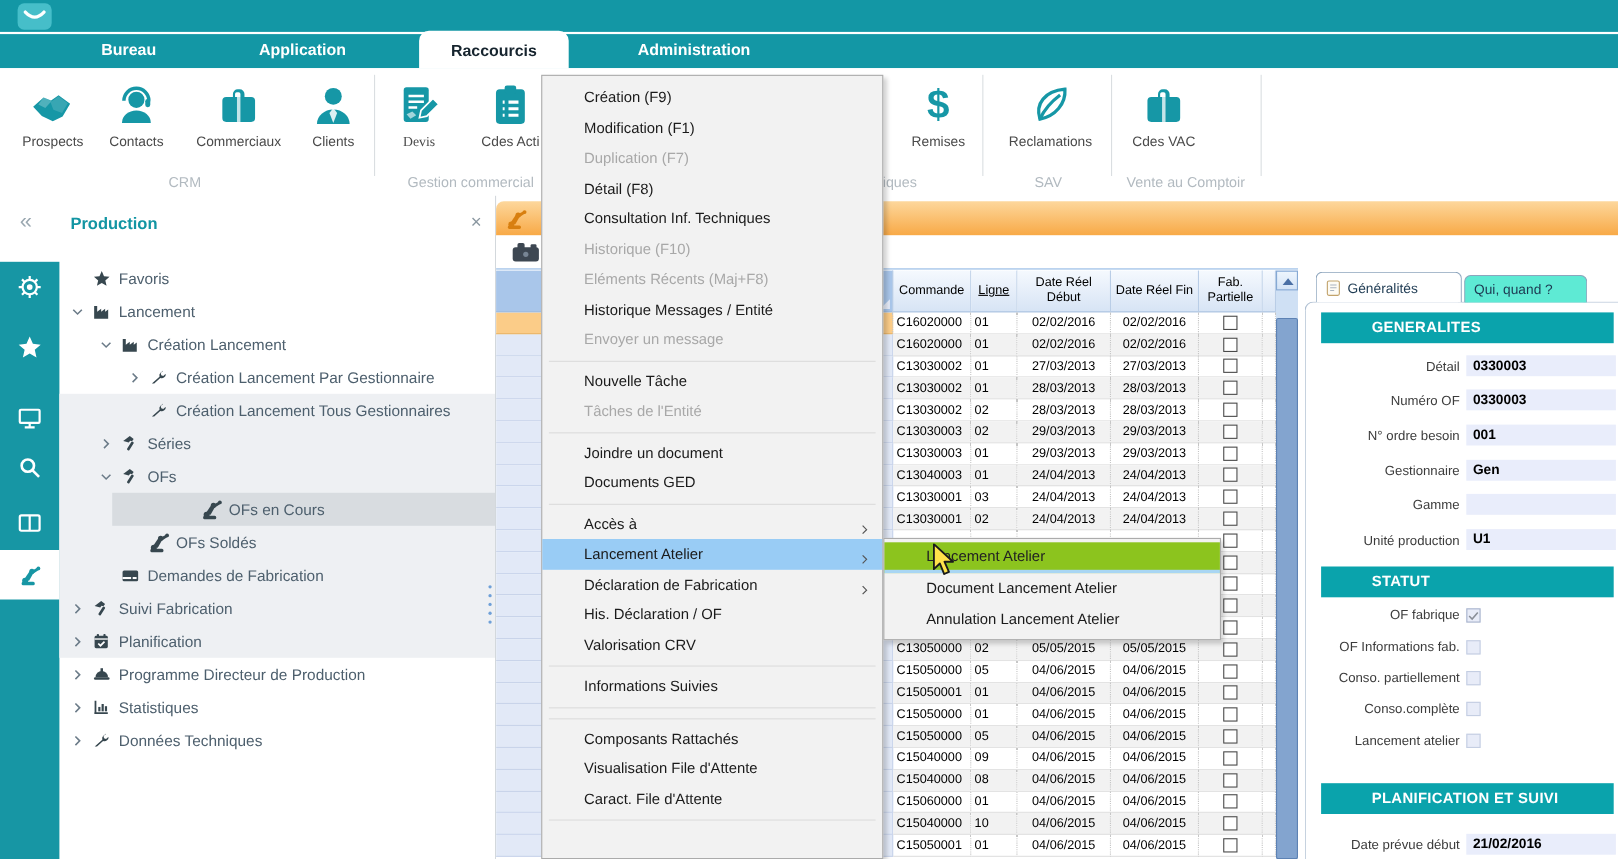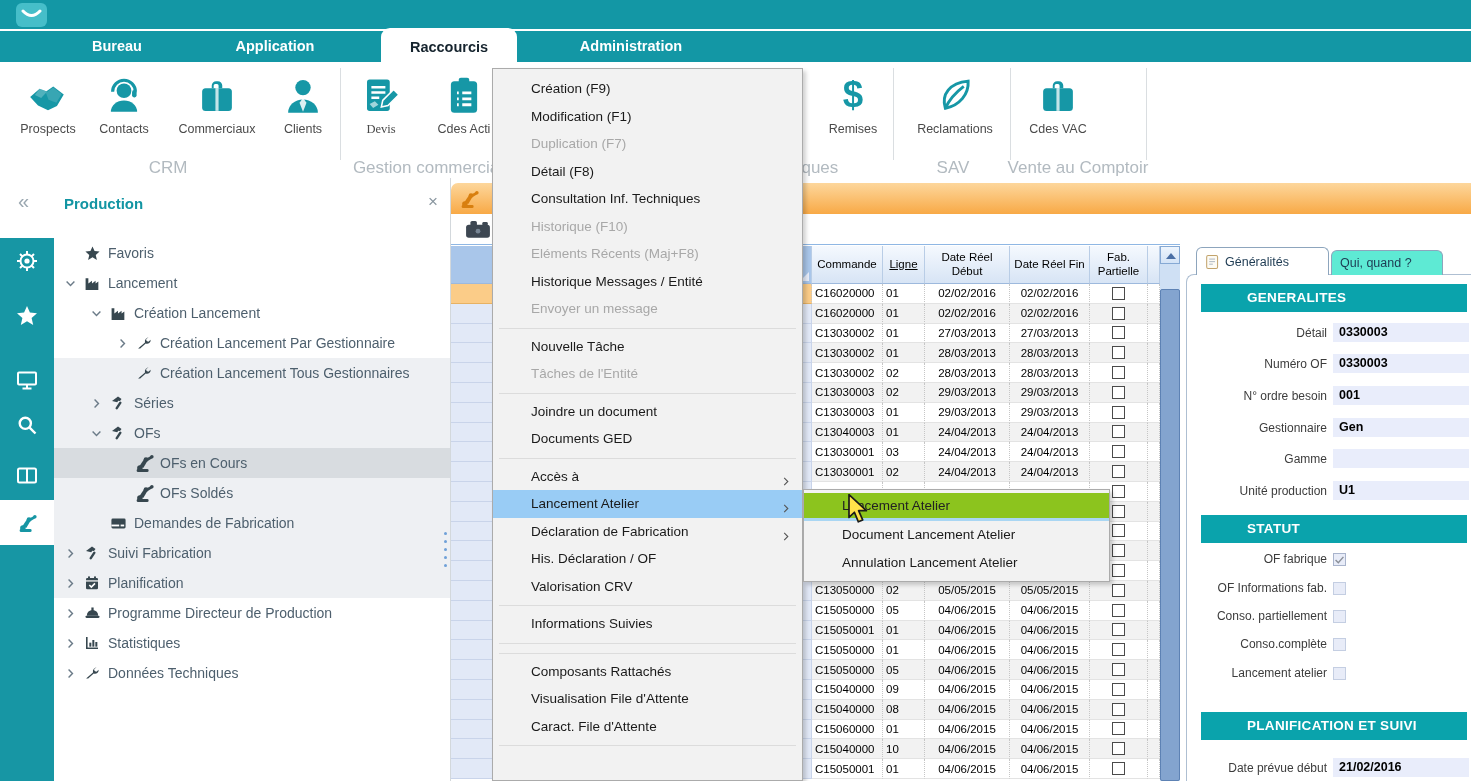--- a/index.html
+++ b/index.html
@@ -12,21 +12,21 @@
   #tabbar{position:absolute;left:0;top:31px;right:0;height:31px;background:#1397a5;}
   .rtab{position:absolute;top:0;height:31px;line-height:31px;text-align:center;color:#fff;
         font-weight:bold;font-size:14.5px;cursor:default;}
   .rtab.active{background:#fff;color:#16242e;border-radius:9px 9px 0 0;top:-3px;height:34px;line-height:38px;}
   
   #ribbon{position:absolute;left:0;top:62px;right:0;height:116px;background:#fff;}
   .ritem{position:absolute;top:8px;width:96px;text-align:center;}
   .ritem .ricw{height:52px;display:flex;align-items:center;justify-content:center;color:#1697a6;}
   .ritem .rlabel{font-size:12.5px;color:#4a4a4a;white-space:nowrap;}
   .rsep{position:absolute;top:6px;width:1px;height:92px;background:#dadee1;}
-  .rcap{position:absolute;top:96px;transform:translateX(-50%);font-size:17px;color:#b2bac0;white-space:nowrap;}
+  .rcap{position:absolute;top:96px;transform:translateX(-50%);font-size:13px;color:#b2bac0;white-space:nowrap;}
   
   #sidebar{position:absolute;left:0;top:178px;width:450px;bottom:0;background:#fff;border-right:1px solid #d3d8dc;}
   #sbHeader{position:absolute;left:0;top:0;right:0;height:56px;}
   #sbCollapse{position:absolute;left:18px;top:12px;font-size:20px;color:#9aa7b0;}
   #sbTitle{position:absolute;left:64px;top:17px;font-size:15px;font-weight:bold;color:#1295a3;}
   #sbClose{position:absolute;right:12px;top:14px;font-size:17px;color:#8a97a0;}
   #rail{position:absolute;left:0;top:60px;width:54px;bottom:0;background:#1796a4;}
   .rail-item{position:absolute;left:0;width:54px;height:30px;display:flex;align-items:center;justify-content:center;color:#fff;}
   .rail-item.active{background:#fff;color:#1796a4;height:45px;}
   #tree{position:absolute;left:54px;top:60px;right:0;bottom:0;}
@@ -419,21 +419,21 @@
           <span class="ticon">
             <svg width="16" height="16" viewBox="0 0 20 20">
               <g fill="currentColor">
                 <path d="M2.5 7.5L10 1.8l4.4 3.3-1.9 2.5-2.1-.4-1.5 2z"></path>
                 <rect x="9.2" y="7.6" width="3" height="11" rx="1.2" transform="rotate(33 10.7 13)"></rect>
               </g>
             </svg>
           </span>
           <span class="tlabel">OFs</span>
         </div>
-        <div class="trow sel" style="top: 210px; padding-left: 58px;">
+        <div class="trow sel" style="top: 210px; padding-left: 58px; margin-left: 48px;">
           <span class="chev"></span>
           <span class="ticon">
             <svg width="22" height="22" viewBox="0 0 24 24">
               <g fill="currentColor">
                 <rect x="4" y="18.5" width="13" height="3.4" rx="1.5"></rect>
                 <circle cx="7.5" cy="17.5" r="3"></circle>
                 <path d="M6.2 16.5L12.6 7l3.4 2.3-4.6 8z"></path>
                 <circle cx="14.2" cy="8.2" r="2.6"></circle>
                 <path d="M14.5 7.2l5.5-3 1.4 2.3-5.3 3.4z"></path>
                 <circle cx="20.6" cy="5.2" r="1.9"></circle>

